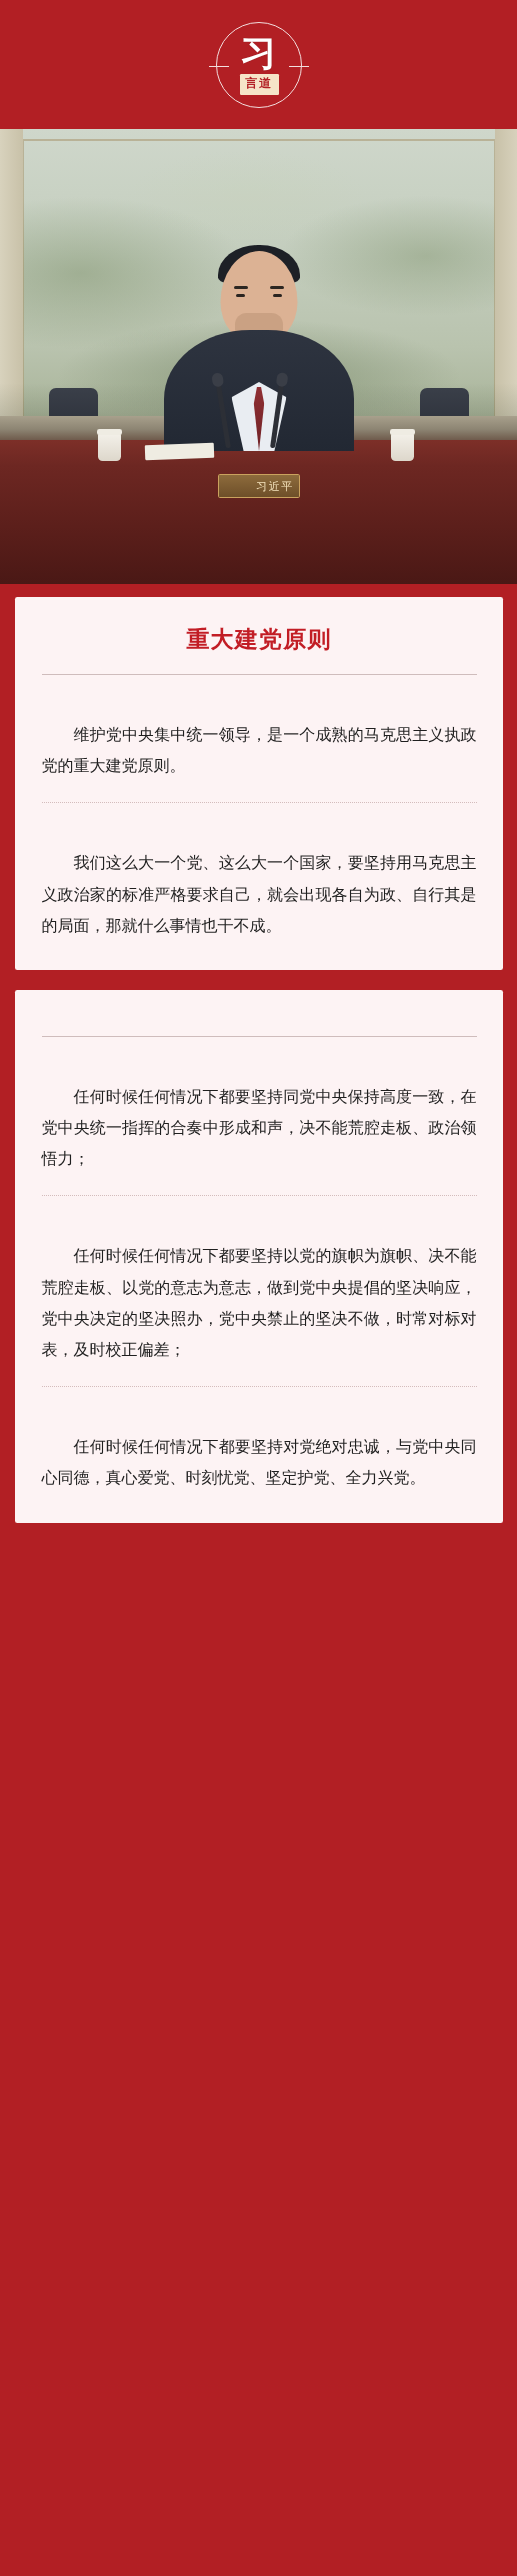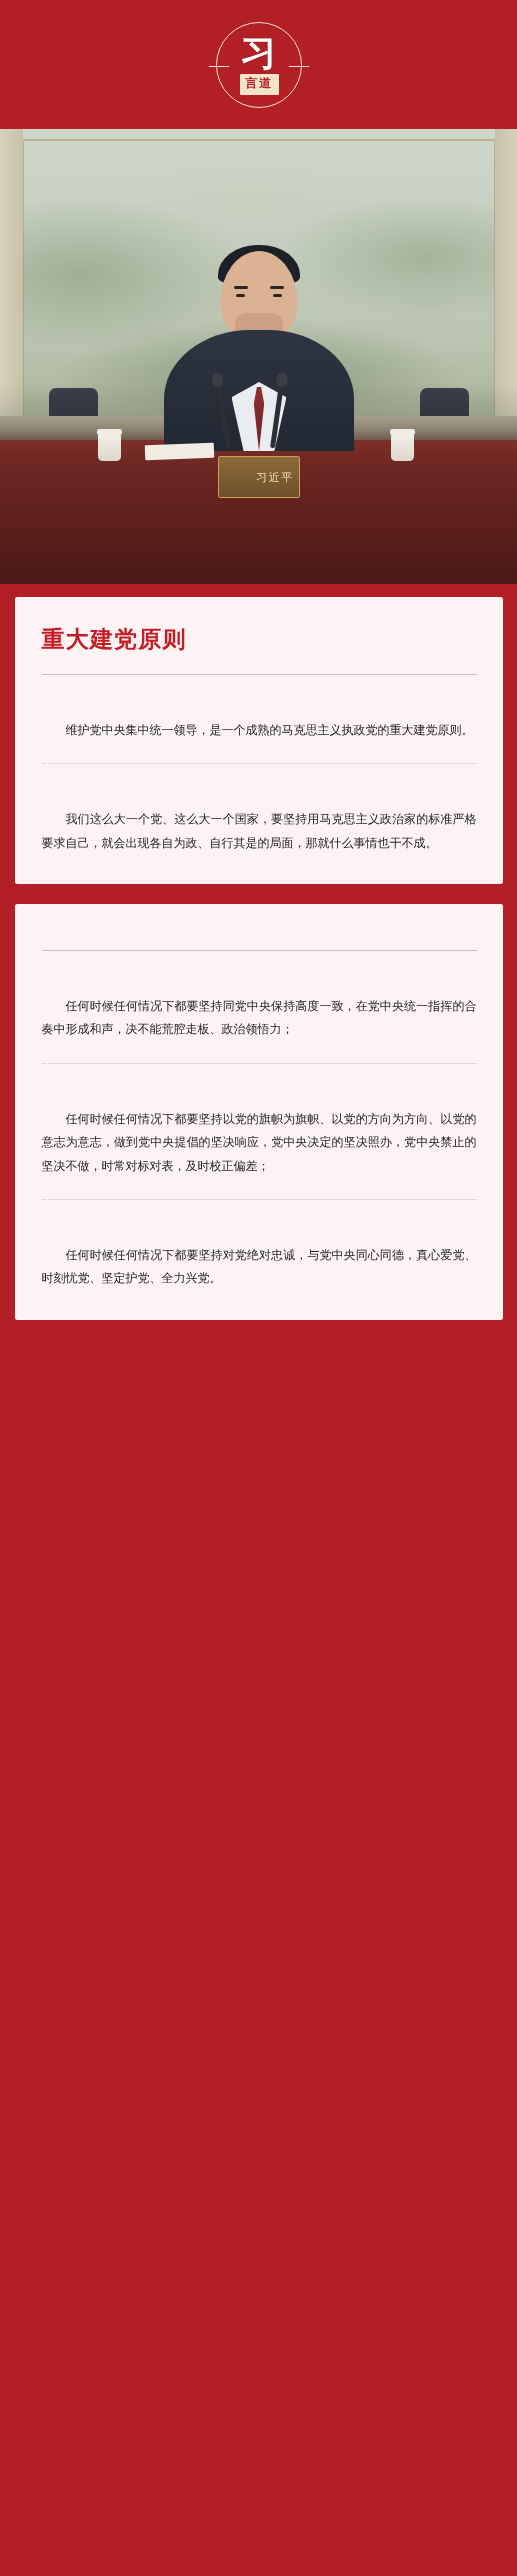--- a/index.html
+++ b/index.html
@@ -237,21 +237,21 @@
     top: -7px; left: -2.9px;
     width: 11px; height: 14px;
     background: #3a3e47;
     border-radius: 5.8px;
   }
   
   .hero .nameplate {
     position: absolute;
     left: 50%; transform: translateX(-50%);
     bottom: 86px;
-    width: 82px; height: 42px;
+    width: 82px; height: 24px;
     background: linear-gradient(180deg,#8d6b3c,#6e4f29);
     border: 1.2px solid #caa25e;
     border-radius: 1.7px;
     display: flex;
     align-items: center;
     justify-content: center;
     padding-left: 32px;
   }
   .hero .nameplate span {
     color: #f4e3bd;
@@ -298,37 +298,37 @@
   .content {
     padding: 12.7px 15px 35px;
   }
   .card {
     background: #fdf3f4;
     border-radius: 2.3px;
     padding: 26.5px 26.5px 29px;
     margin-bottom: 19.6px;
   }
   .card-title {
-    text-align: left;
+    text-align: center;
     color: #c21d25;
     font-size: 23px;
     font-weight: 700;
     font-family: "DejaVu Serif", "Liberation Serif", serif;
     letter-spacing: 1.2px;
     line-height: 1.35;
   }
   .title-rule {
     width: 100%;
     height: 1.2px;
     background: #cfbcbc;
     margin: 19.6px 0 19.6px;
   }
   .para {
     color: #1f1f1f;
-    font-size: 12px;
+    font-size: 16px;
     line-height: 1.95;
     text-align: justify;
     text-indent: 2em;
     font-family: "DejaVu Serif", "Liberation Serif", serif;
     margin-top: 44px;
   }
   .dot-rule {
     border-top: 1.2px dotted #d4bcbc;
     margin: 21px 0 19.6px;
     height: 0;
@@ -392,21 +392,21 @@
       <div class="title-rule"></div>
       <p class="para">维护党中央集中统一领导，是一个成熟的马克思主义执政党的重大建党原则。</p>
       <div class="dot-rule"></div>
       <p class="para">我们这么大一个党、这么大一个国家，要坚持用马克思主义政治家的标准严格要求自己，就会出现各自为政、自行其是的局面，那就什么事情也干不成。</p>
     </section>
 
     <section class="card">
       <div class="title-rule"></div>
       <p class="para">任何时候任何情况下都要坚持同党中央保持高度一致，在党中央统一指挥的合奏中形成和声，决不能荒腔走板、政治领悟力；</p>
       <div class="dot-rule"></div>
-      <p class="para">任何时候任何情况下都要坚持以党的旗帜为旗帜、以党的方向为方向、以党的意志为意志，做到党中央提倡的坚决响应，党中央决定的坚决照办，党中央禁止的坚决不做，时常对标对表，及时校正偏差；</p>
+      <p class="para">任何时候任何情况下都要坚持以党的旗帜为旗帜、决不能荒腔走板、以党的意志为意志，做到党中央提倡的坚决响应，党中央决定的坚决照办，党中央禁止的坚决不做，时常对标对表，及时校正偏差；</p>
       <div class="dot-rule"></div>
       <p class="para">任何时候任何情况下都要坚持对党绝对忠诚，与党中央同心同德，真心爱党、时刻忧党、坚定护党、全力兴党。</p>
     </section>
 
 
   </div>
 </div>
 
 
 </body></html>

